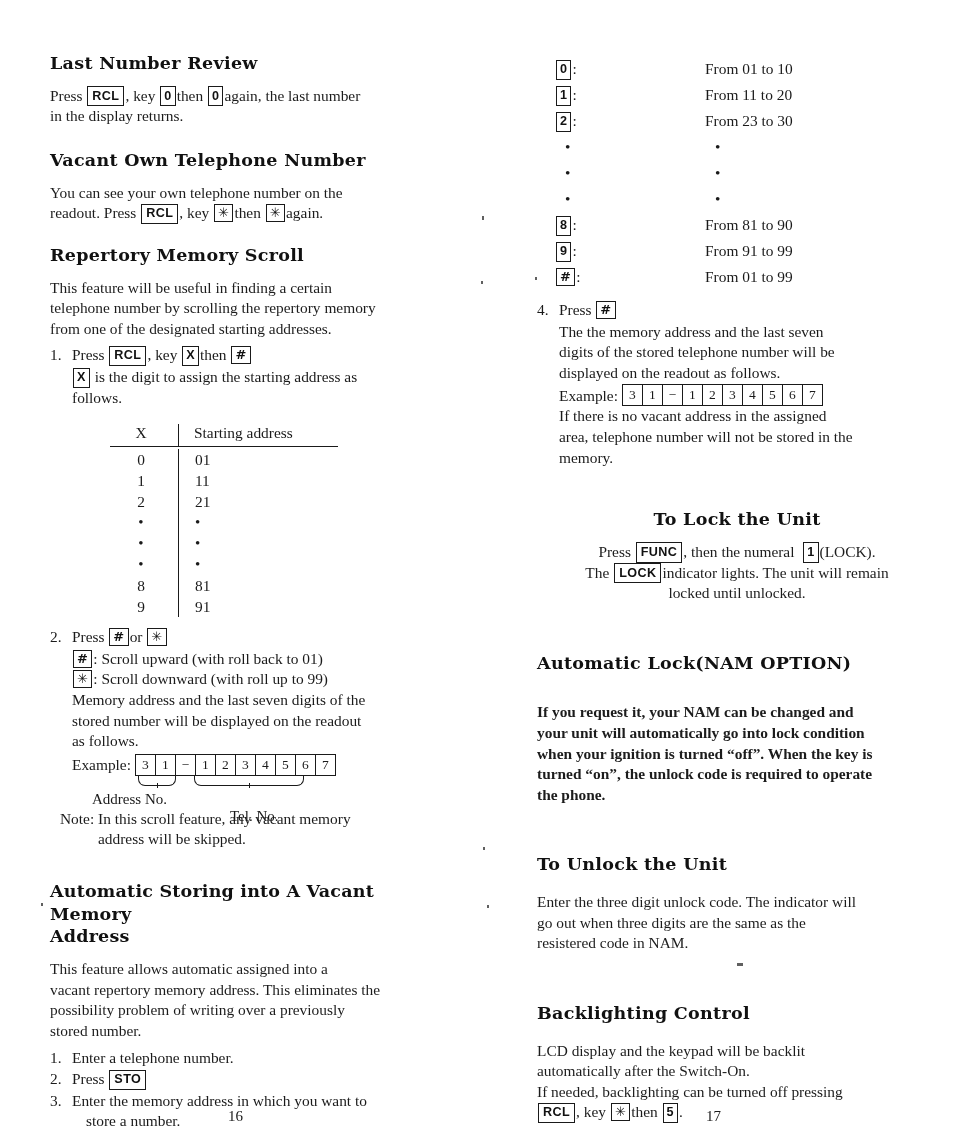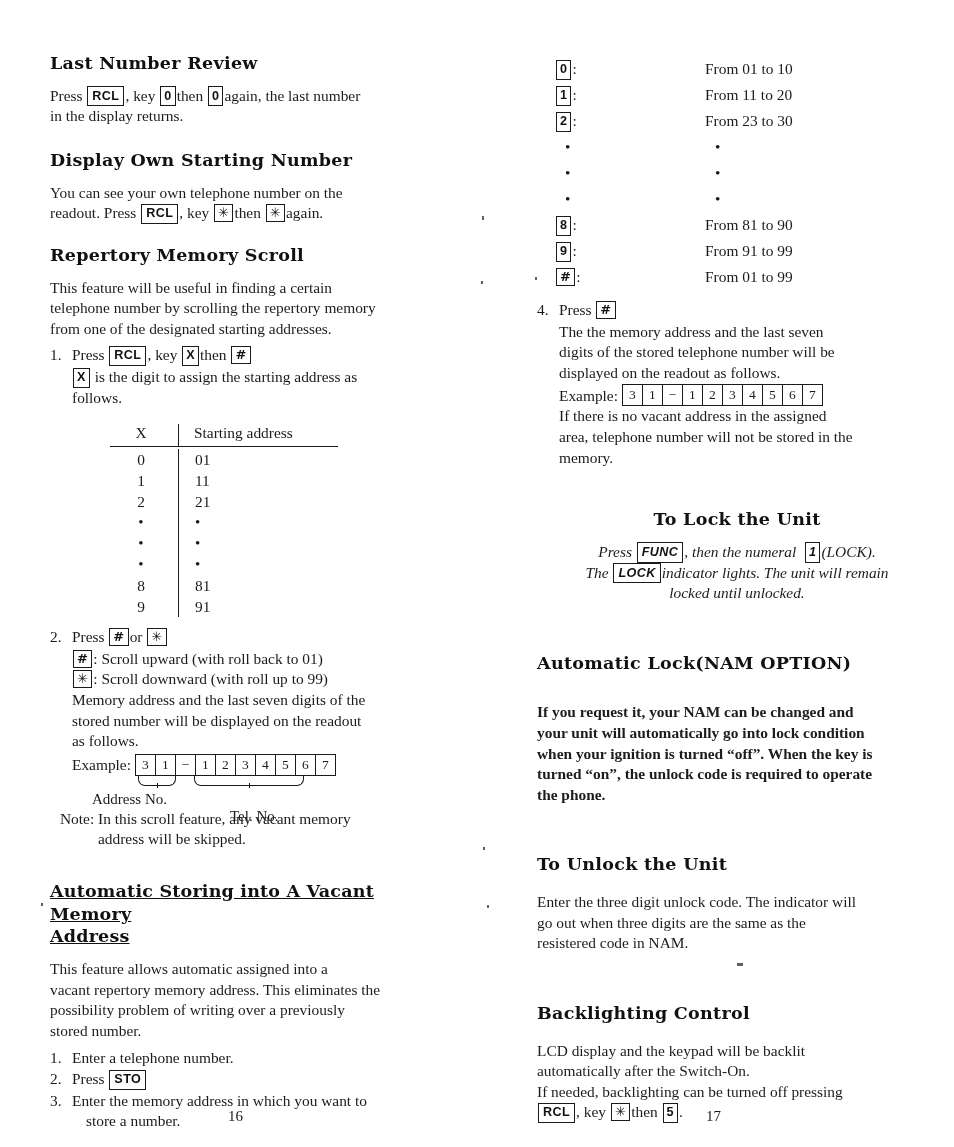--- a/index.html
+++ b/index.html
@@ -30,21 +30,21 @@
 
   h2.sec {
     font-family: "DejaVu Serif", "Liberation Serif", serif;
     font-weight: bold;
     font-size: 17.5px;
     line-height: 1.3;
     margin: 0 0 11px 0;
     letter-spacing: 0.3px;
     color: #111;
   }
-  h2.sec.tight { letter-spacing: 0.2px; text-decoration: underline; }
+  h2.sec.tight { letter-spacing: 0.2px; }
 
   p.body, div.body {
     font-size: 15.4px;
     line-height: 20.6px;
     margin: 0 0 6px 0;
     color: #1c1c1c;
   }
   .blk { margin-bottom: 18px; }
 
   
@@ -237,21 +237,21 @@
         <span>Press</span>
         <span class="key">RCL</span><span>, key</span>
         <span class="key narrow">0</span><span>then</span>
         <span class="key narrow">0</span><span>again, the last number</span>
         <br>
         <span>in the display returns.</span>
       </div>
     </div>
 
     <div class="blk" style="margin-top:22px;">
-      <h2 class="sec">Display Own Starting Number</h2>
+      <h2 class="sec">Vacant Own Telephone Number</h2>
       <div class="body">
         <span>You can see your own telephone number on the</span>
         <br>
         <span>readout. Press</span>
         <span class="key">RCL</span><span>, key</span>
         <span class="key star">✳</span><span>then</span>
         <span class="key star">✳</span><span>again.</span>
       </div>
     </div>
 
@@ -462,21 +462,21 @@
           <span class="cell">7</span>
         </span>
       </div>
       <span>If there is no vacant address in the assigned</span><br>
       <span>area, telephone number will not be stored in the</span><br>
       <span>memory.</span>
     </div>
 
     <div style="margin-top:40px;text-align:center;">
       <h2 class="sec">To Lock the Unit</h2>
-      <div class="body" style="margin-top:8px;font-style:italic;">
+      <div class="body" style="margin-top:8px;">
         <span>Press</span>
         <span class="key">FUNC</span><span>, then the numeral</span>
         &nbsp;<span class="key narrow">1</span><span>(LOCK).</span>
         <br>
         <span>The</span>
         <span class="key">LOCK</span><span>indicator lights. The unit will remain</span>
         <br>
         <span>locked until unlocked.</span>
       </div>
     </div>

